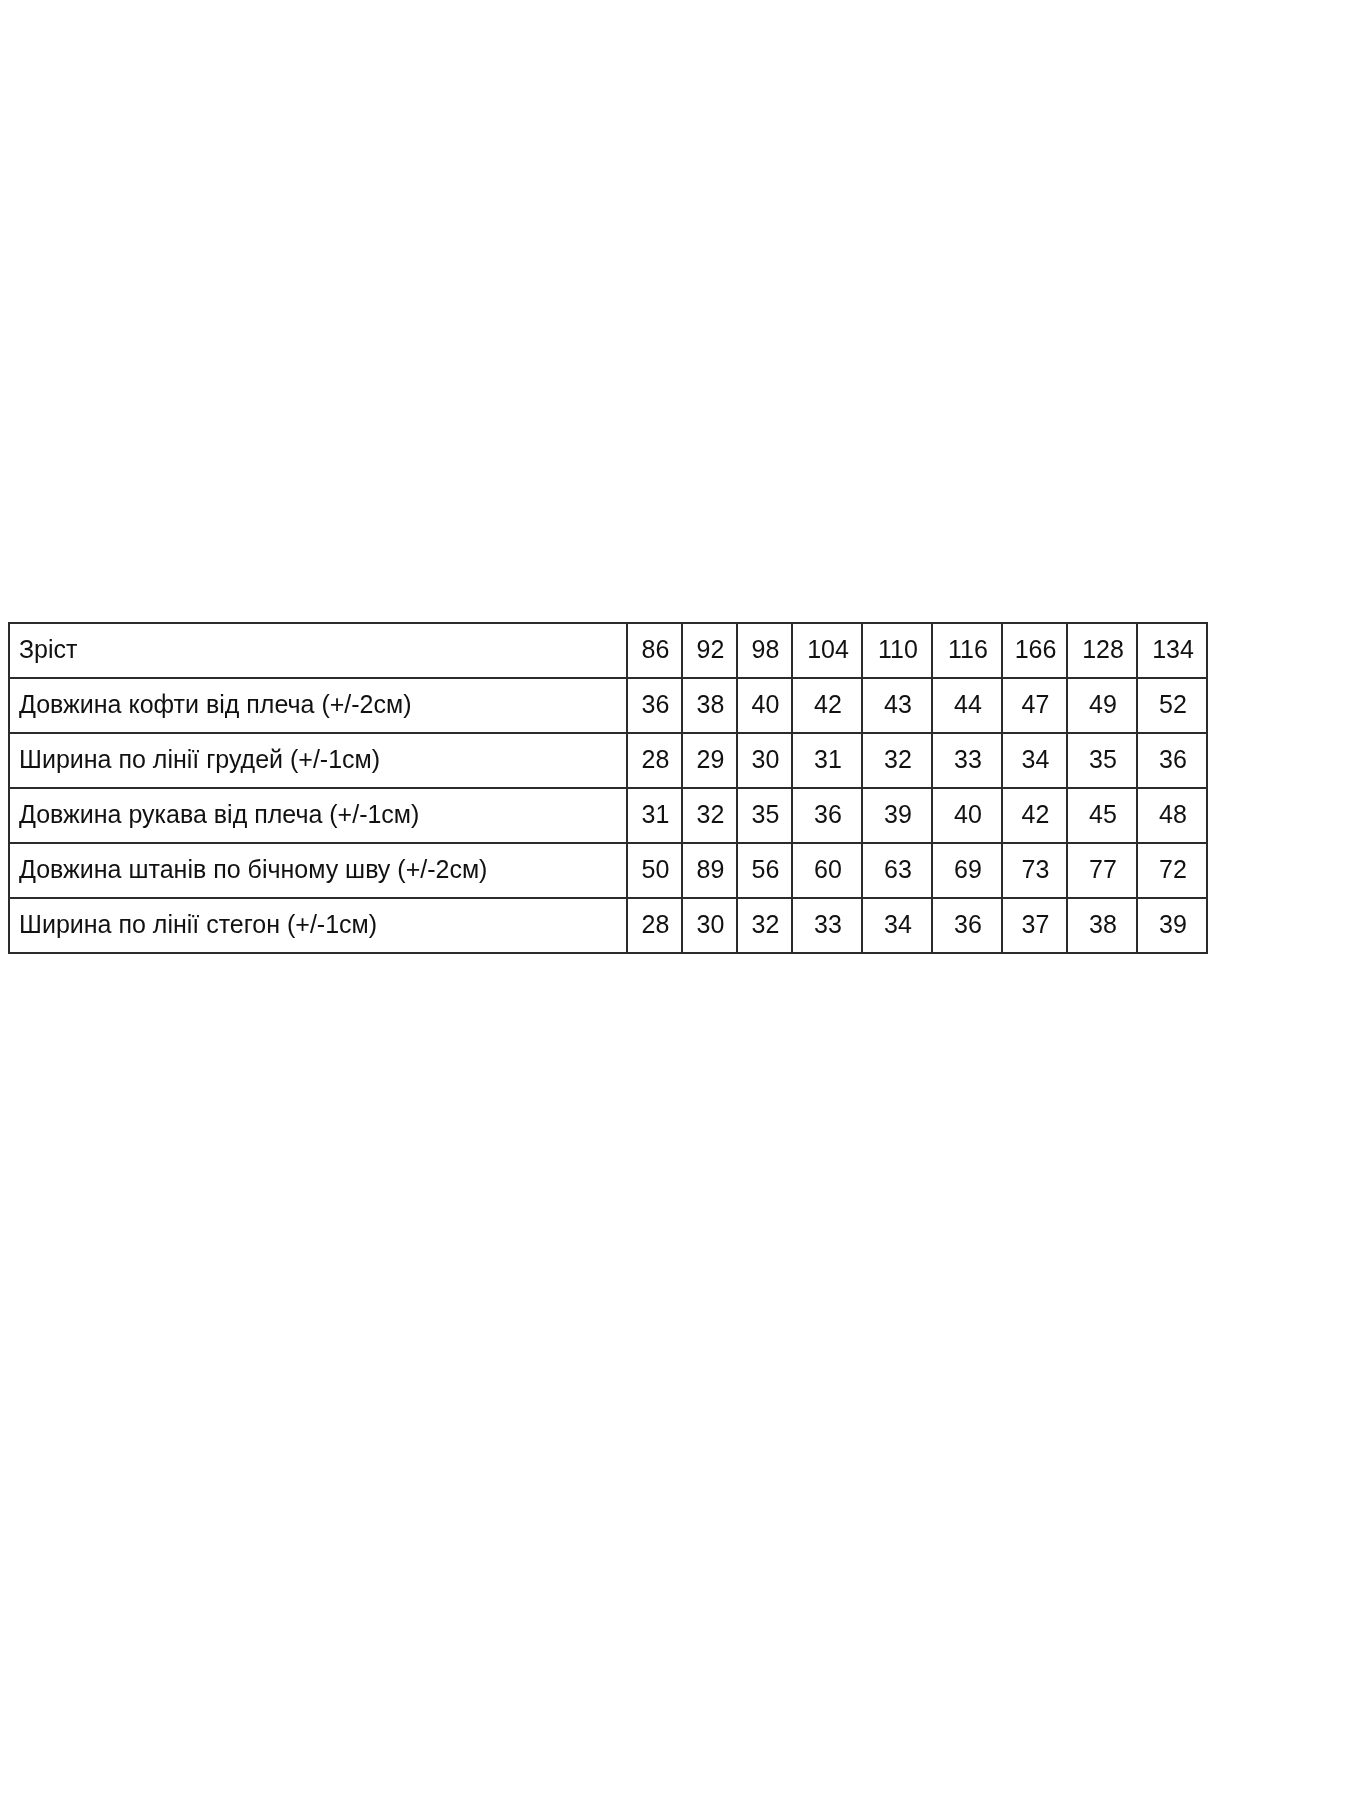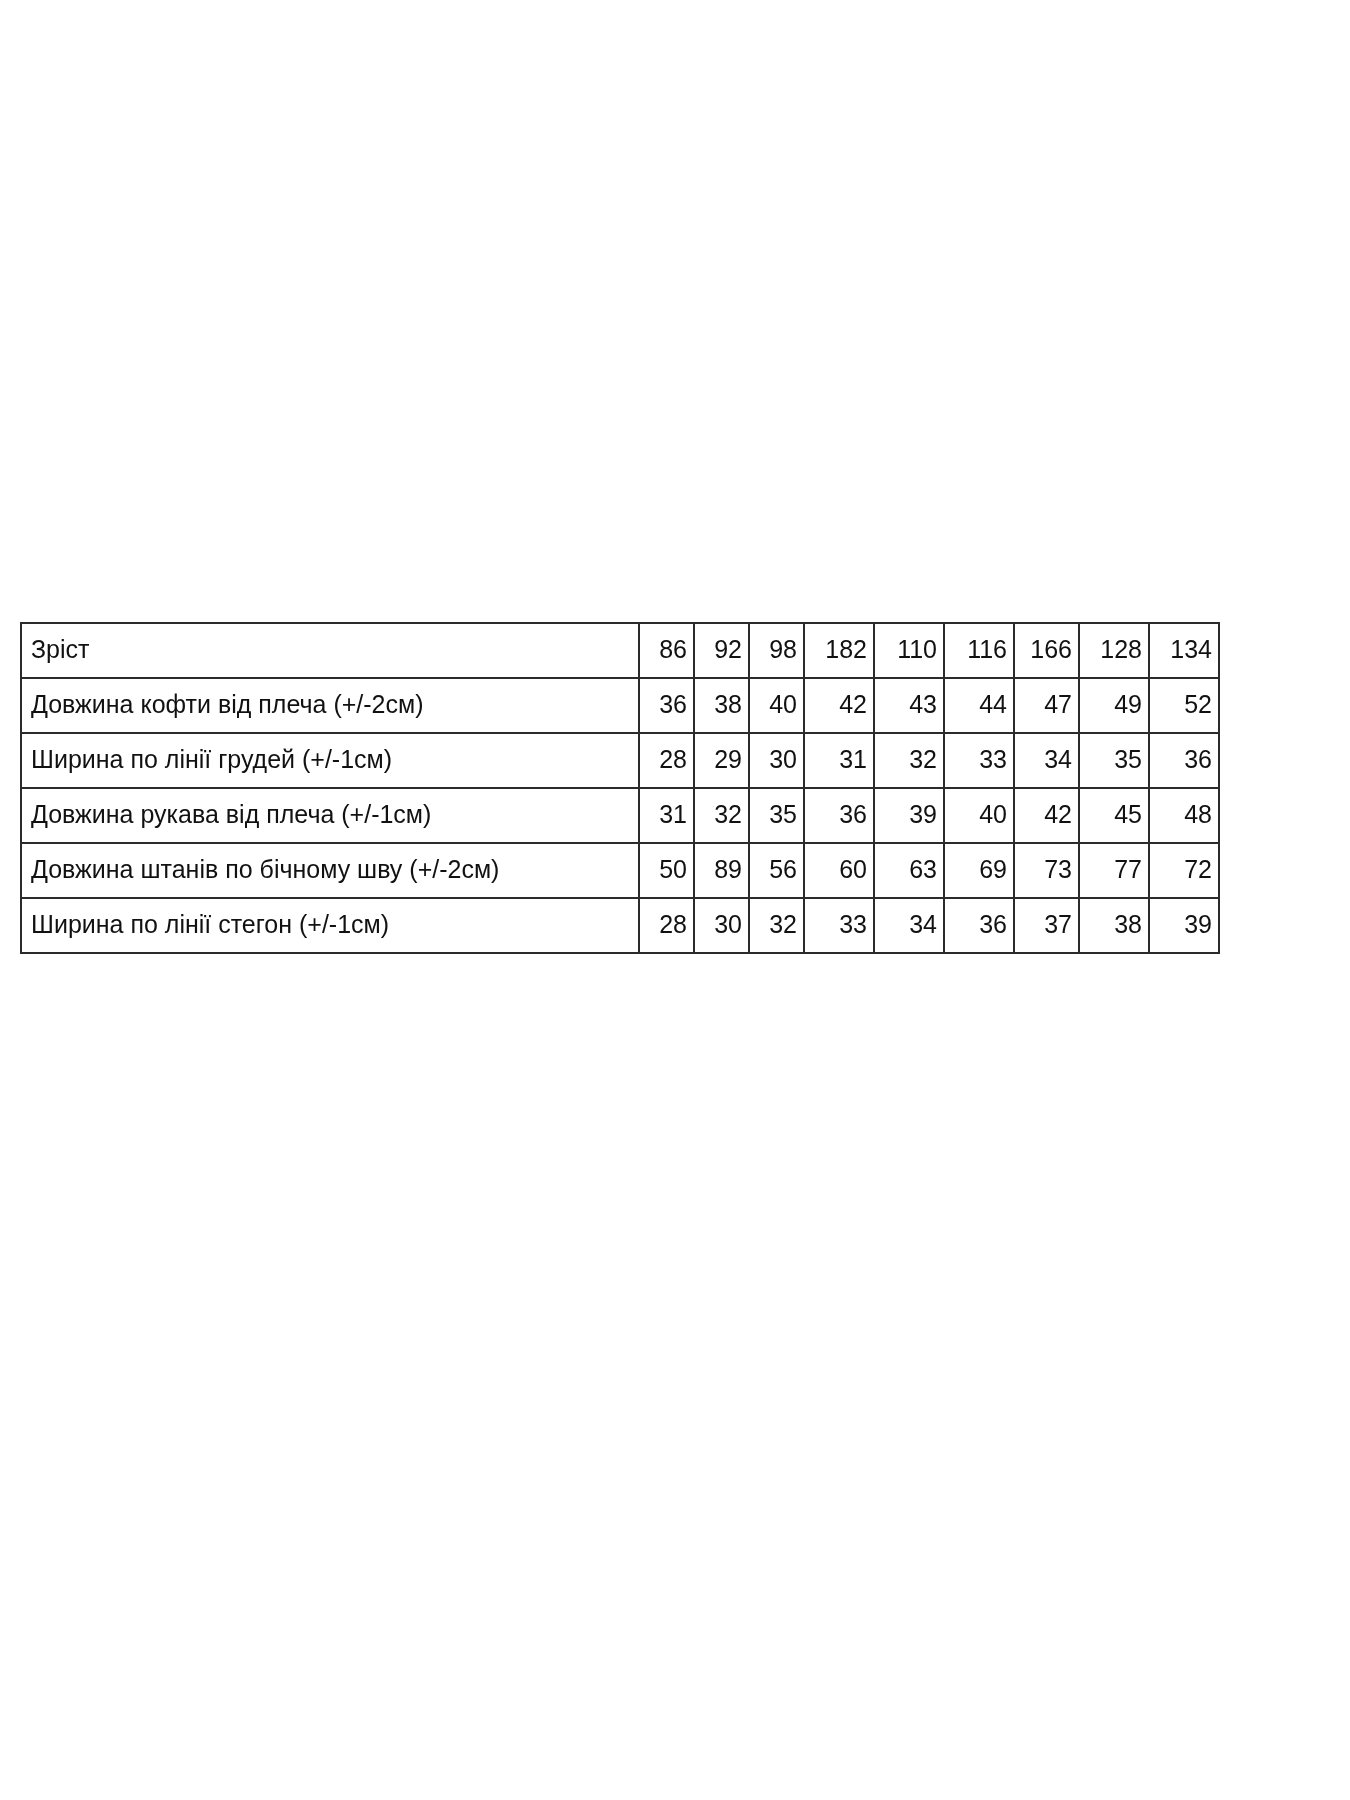--- a/index.html
+++ b/index.html
@@ -20,21 +20,21 @@
     position: absolute;
     left: 0;
     top: 0;
     width: 1350px;
     height: 1800px;
     background: #ffffff;
   }
 
   .table-wrap {
     position: absolute;
-    left: 20px;
+    left: 8px;
     top: 622px;
     width: 1152px;
   }
 
   table.size-table {
     border-collapse: collapse;
     table-layout: fixed;
     width: 1152px;
     background: #ffffff;
   }
@@ -52,21 +52,21 @@
     overflow: hidden;
   }
 
   table.size-table td.label {
     text-align: left;
     padding-left: 9px;
     width: 618px;
   }
 
   table.size-table td.val {
-    text-align: right;
+    text-align: center;
     padding-left: 8px;
   }
 
   
   col.c0 { width: 618px; }
   col.c1 { width: 55px; }
   col.c2 { width: 55px; }
   col.c3 { width: 55px; }
   col.c4 { width: 70px; }
   col.c5 { width: 70px; }
@@ -92,21 +92,21 @@
           <col class="c7">
           <col class="c8">
           <col class="c9">
       </colgroup>
       <tbody>
         <tr>
           <td class="label">Зріст</td>
           <td class="val">86</td>
           <td class="val">92</td>
           <td class="val">98</td>
-          <td class="val">182</td>
+          <td class="val">104</td>
           <td class="val">110</td>
           <td class="val">116</td>
           <td class="val">166</td>
           <td class="val">128</td>
           <td class="val">134</td>
         </tr>
         <tr>
           <td class="label">Довжина кофти від плеча (+/-2см)</td>
           <td class="val">36</td>
           <td class="val">38</td>

